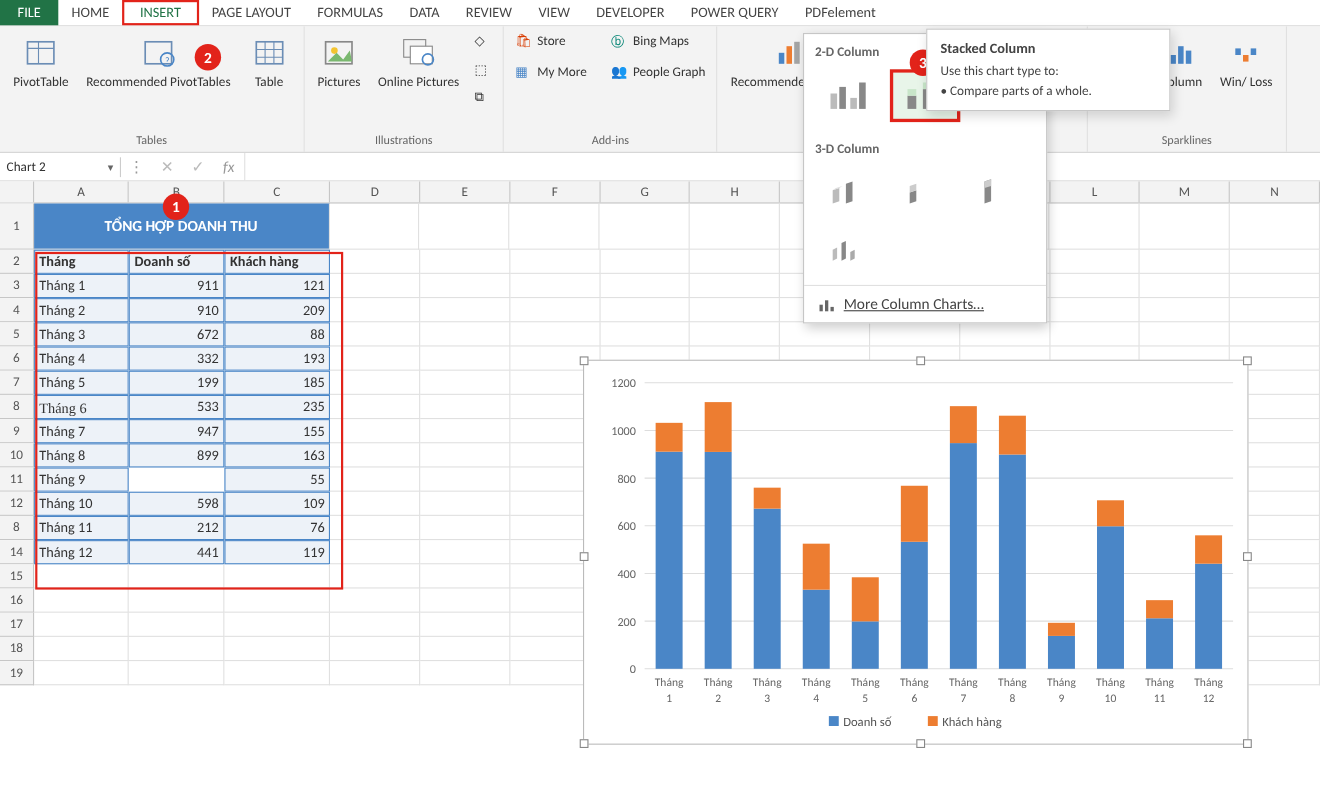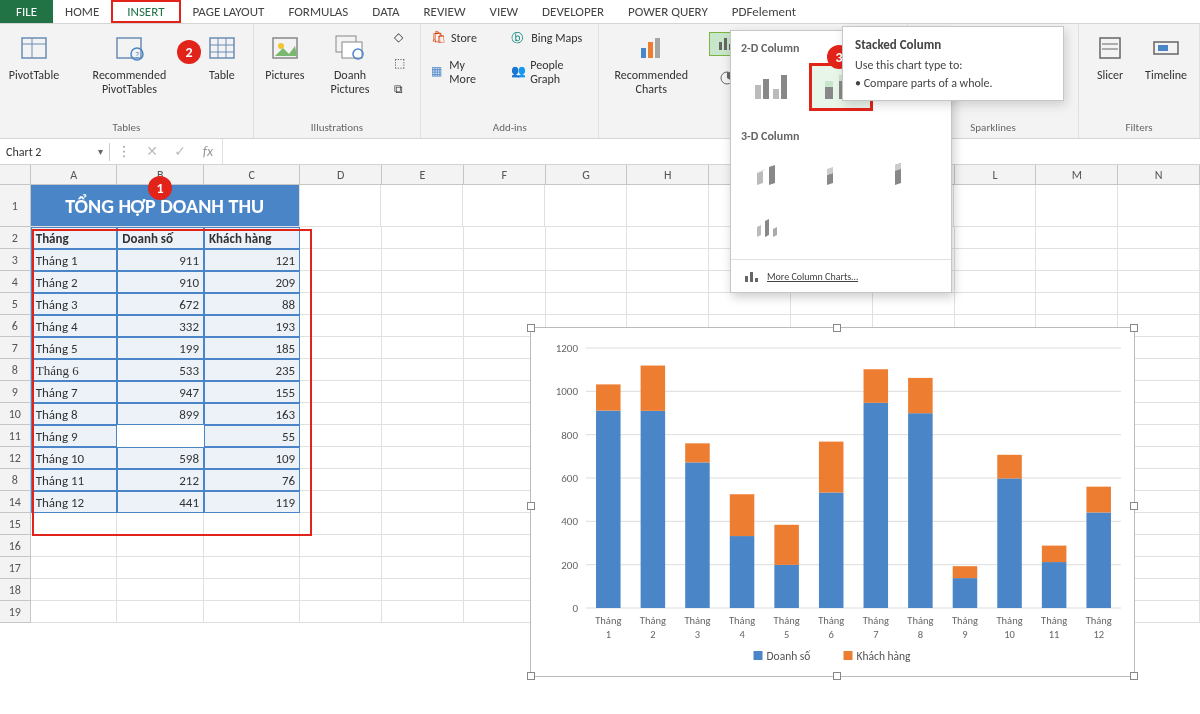--- a/index.html
+++ b/index.html
@@ -43,38 +43,38 @@
 .col-headers { display: flex; height: 20px; background: #f3f3f3; border-bottom: 1px solid #c6c6c6; }
 .corner { width: 32px; border-right: 1px solid #c6c6c6; background: #f3f3f3; }
 .colh { border-right: 1px solid #c6c6c6; text-align: center; font-size: 12px; color: #555; line-height: 20px; }
 
 
 .sheet-row { display: flex; height: 22px; }
 .rowh { width: 32px; background: #f3f3f3; border-right: 1px solid #c6c6c6; border-bottom: 1px solid #c6c6c6; text-align: center; font-size: 12px; color: #555; line-height: 22px; }
 .cell { border-right: 1px solid #e0e0e0; border-bottom: 1px solid #e0e0e0; padding: 2px 4px; font-size: 13px; line-height: 18px; overflow: hidden; white-space: nowrap; }
 
 
-.title-cell { background: #4a86c7; color: #fff; font-weight: bold; text-align: center; font-size: 20px; display: flex; align-items: center; justify-content: center; }
+.title-cell { background: #4a86c7; color: #fff; font-weight: bold; text-align: center; font-size: 14px; display: flex; align-items: center; justify-content: center; }
 
 
 .tbl-header { font-weight: bold; background: #f8f8f8; }
 .data-cell-a { background: #edf2f8; border: 1px solid #4a86c7; }
 .data-cell-num { background: #edf2f8; border: 1px solid #4a86c7; text-align: right; }
 
 
 .sel-outline { position: absolute; border: 2px solid #e2231a; pointer-events: none; z-index: 10; }
 
 
 .chart-menu { position: absolute; top: 30px; left: 730px; width: 222px; background: #fff; border: 1px solid #c6c6c6; box-shadow: 2px 4px 10px rgba(0,0,0,0.2); z-index: 40; }
 .chart-menu-section { padding: 6px 10px; }
 .chart-menu-title { font-size: 12px; font-weight: bold; color: #666; padding: 4px 0 6px 0; }
 .chart-menu-row { display: flex; gap: 4px; padding: 2px 0; }
 .chart-opt { width: 64px; height: 48px; display: flex; align-items: center; justify-content: center; cursor: pointer; }
 .chart-opt.highlighted { border: 3px solid #e2231a; background: #e8f5e9; }
-.chart-menu-more { border-top: 1px solid #e0e0e0; padding: 8px 12px; font-size: 10px; color: #444; cursor: pointer; display: flex; align-items: center; gap: 8px; }
+.chart-menu-more { border-top: 1px solid #e0e0e0; padding: 8px 12px; font-size: 14px; color: #444; cursor: pointer; display: flex; align-items: center; gap: 8px; }
 
 
 .tooltip { position: absolute; top: 26px; left: 842px; width: 222px; background: #fff; border: 1px solid #c6c6c6; box-shadow: 2px 4px 10px rgba(0,0,0,0.15); z-index: 60; padding: 10px 12px; font-size: 12px; color: #444; }
 .tooltip .tt-title { font-weight: bold; margin-bottom: 6px; font-size: 13px; }
 .tooltip ul { list-style: none; margin-top: 4px; }
 .tooltip li::before { content: "• "; }
 
 
 .embedded-chart { position: absolute; left: 530px; top: 162px; width: 605px; height: 350px; background: #fff; border: 1px solid #bbb; z-index: 5; }
 .handle { position: absolute; width: 8px; height: 8px; background: #fff; border: 1px solid #888; }
@@ -150,21 +150,21 @@
         <div class="label">Pictures</div>
       </div>
       <div class="ribbon-btn">
         <div class="icon">
             <svg width="32" height="32">
               <rect x="2" y="4" width="20" height="16" fill="none" stroke="#888"></rect>
               <rect x="8" y="10" width="20" height="16" fill="#fff" stroke="#888"></rect>
               <circle cx="24" cy="22" r="5" fill="none" stroke="#4a86c7" stroke-width="1.5"></circle>
             </svg>
           </div>
-        <div class="label">Doanh Pictures</div>
+        <div class="label">Online Pictures</div>
       </div>
       <div class="ribbon-small" style="justify-content:center;gap:6px;">
         <div class="ribbon-small-item">
             <span class="sicon">◇</span>
           </div>
         <div class="ribbon-small-item">
             <span class="sicon">⬚</span>
           </div>
         <div class="ribbon-small-item">
             <span class="sicon">⧉</span>
@@ -303,44 +303,20 @@
               <rect x="13" y="18" width="5" height="6" fill="#ed7d31"></rect>
               <rect x="20" y="12" width="5" height="6" fill="#4a86c7"></rect>
             </svg>
           </div>
           <div class="label">Win/ Loss</div>
         </div>
     </div>
     <div class="ribbon-group-label">Sparklines</div>
   </div>
 
-  <div class="ribbon-group">
-    <div class="ribbon-group-items">
-      <div class="ribbon-btn">
-          <div class="icon">
-            <svg width="32" height="32">
-              <rect x="6" y="6" width="20" height="20" fill="none" stroke="#666" stroke-width="1.5"></rect>
-              <line x1="8" y1="12" x2="24" y2="12" stroke="#666"></line>
-              <line x1="8" y1="17" x2="24" y2="17" stroke="#666"></line>
-            </svg>
-          </div>
-          <div class="label">Slicer</div>
-        </div>
-      <div class="ribbon-btn">
-          <div class="icon">
-            <svg width="32" height="32">
-              <rect x="4" y="10" width="24" height="12" fill="none" stroke="#666" stroke-width="1.5"></rect>
-              <rect x="8" y="13" width="10" height="6" fill="#4a86c7"></rect>
-            </svg>
-          </div>
-          <div class="label">Timeline</div>
-        </div>
-    </div>
-    <div class="ribbon-group-label">Filters</div>
-  </div>
 </div>
 
 <div class="anno" style="top:40px;left:177px;">2</div>
 <div class="anno" style="top:45px;left:827px;">3</div>
 
 <div class="chart-menu">
   <div class="chart-menu-section">
     <div class="chart-menu-title">2-D Column</div>
     <div class="chart-menu-row">
       <div class="chart-opt">

